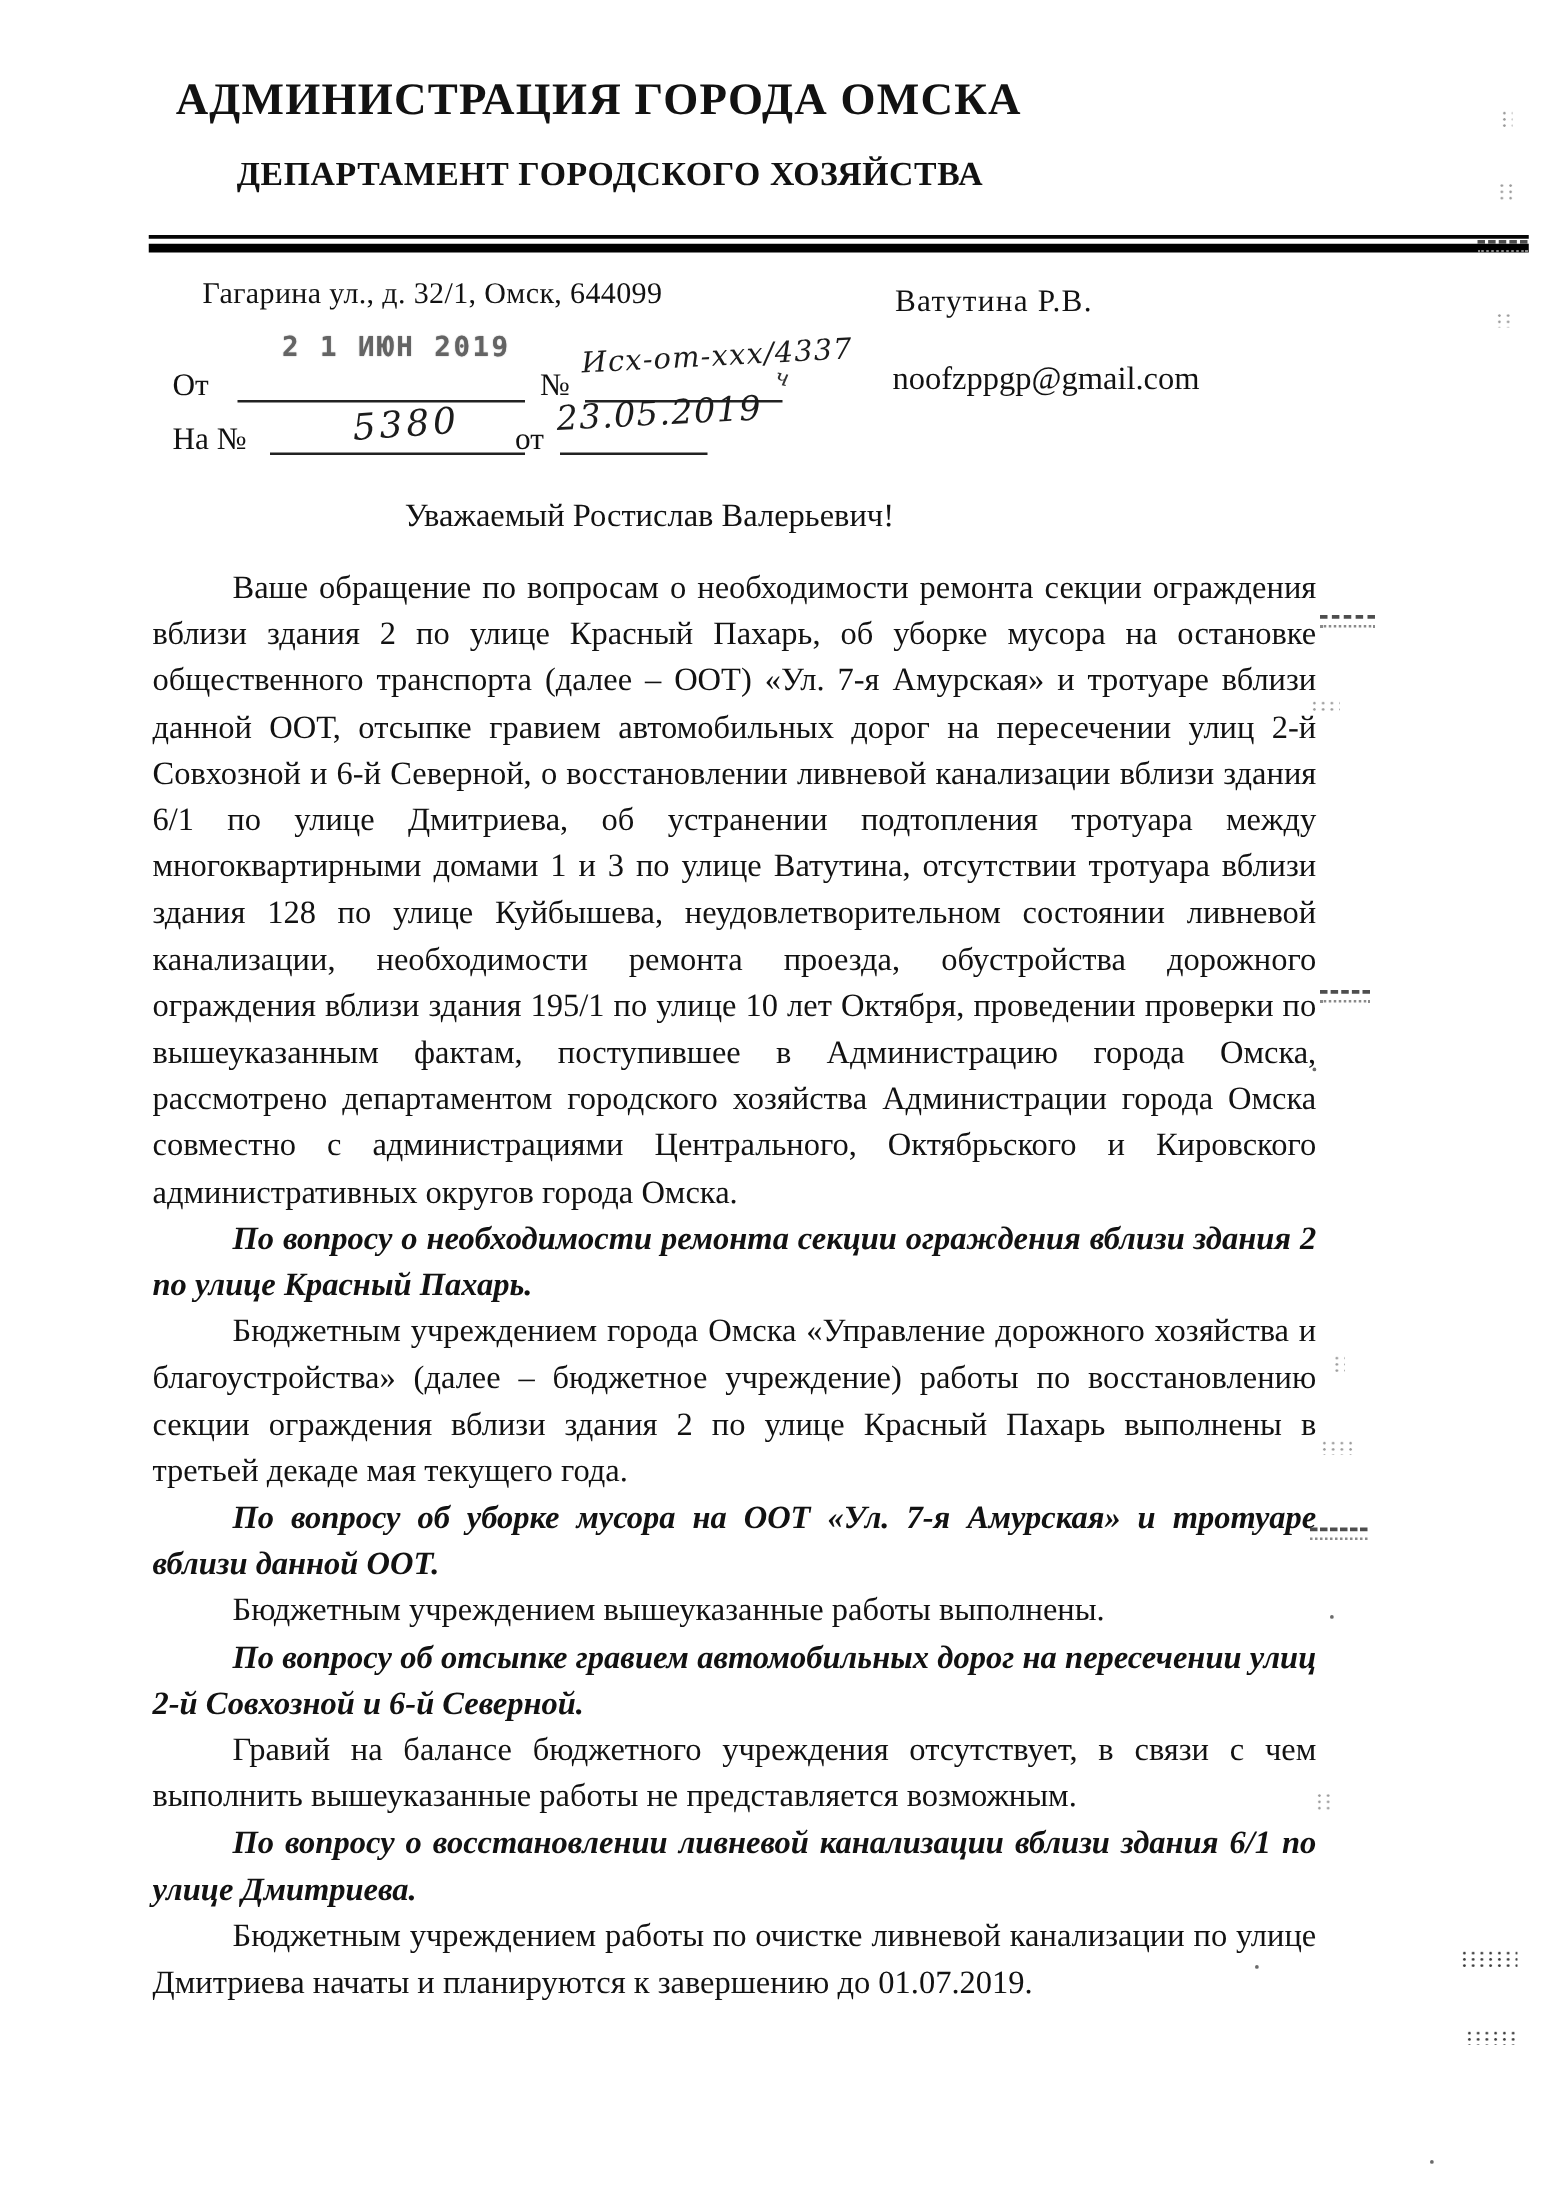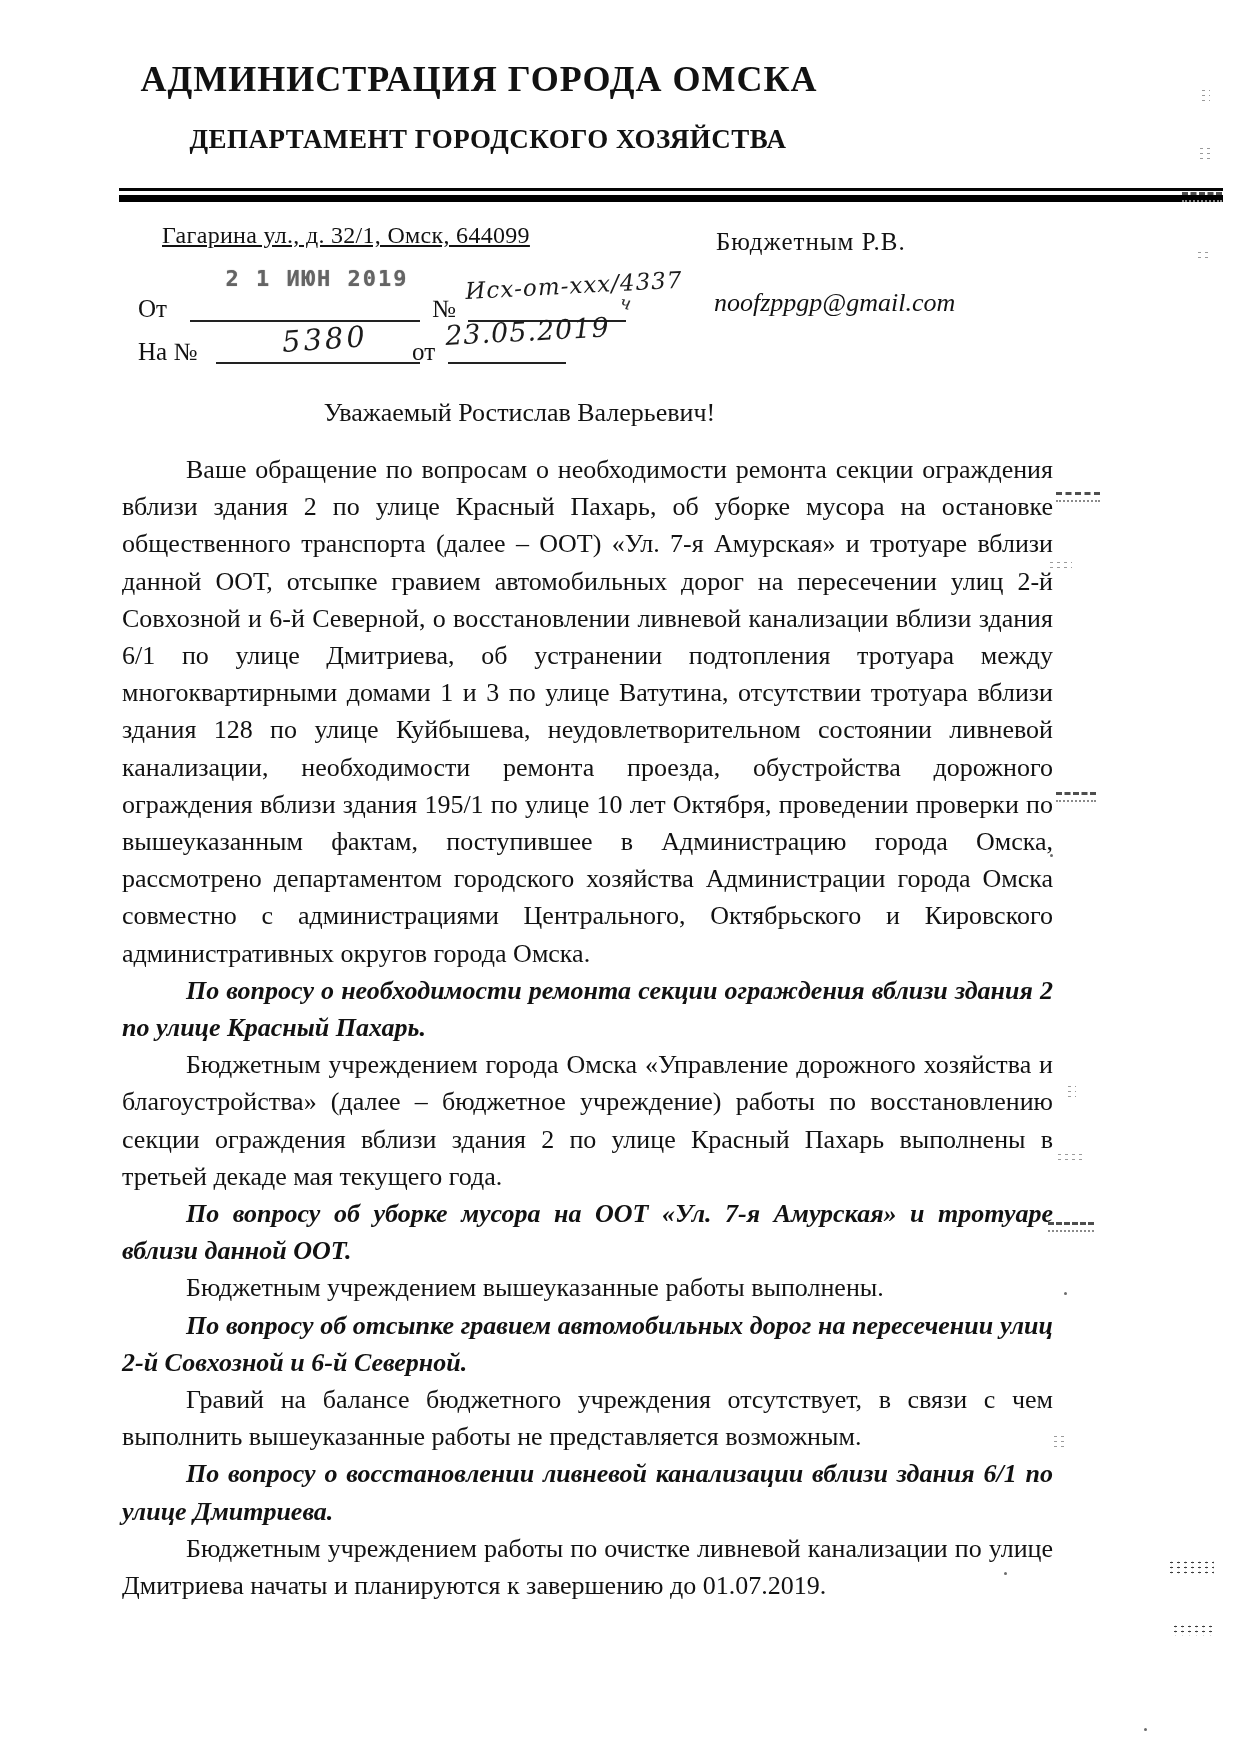--- a/index.html
+++ b/index.html
@@ -21,21 +21,21 @@
   .dept-title{
     position:absolute;top:124px;left:0;width:1002px;
     padding-right:26px;box-sizing:border-box;
     text-align:center;font-weight:bold;font-size:27px;letter-spacing:.5px;
   }
   .header-rule{
     position:absolute;top:188px;left:119px;width:1104px;height:4px;
     border-top:3px solid #050505;border-bottom:7px solid #000;
   }
   
-  .sender-address{position:absolute;top:222px;left:162px;font-size:24px;letter-spacing:.3px;text-decoration:underline;}
+  .sender-address{position:absolute;top:222px;left:162px;font-size:24px;letter-spacing:.3px;}
   .ref-label{font-size:25px;}
   .from-label{position:absolute;top:295px;left:138px;}
   .underline{position:absolute;border-bottom:2px solid #222;}
   .ul-from{top:294px;left:190px;width:230px;height:26px;}
   .date-stamp{
     position:absolute;top:266px;left:212px;width:210px;text-align:center;
     font-family:"DejaVu Sans Mono",monospace;font-weight:bold;font-size:22px;
     letter-spacing:2px;color:#4a4a4a;opacity:.85;
     text-shadow:0 0 1px #7a7a7a;white-space:nowrap;
   }
@@ -56,21 +56,21 @@
     transform:rotate(-4deg);
   }
   .reply-from-label{position:absolute;top:338px;left:412px;}
   .ul-reply-date{top:336px;left:448px;width:118px;height:26px;}
   .reply-date{
     position:absolute;top:320px;left:446px;font-size:27px;letter-spacing:1px;
     transform:rotate(-3deg);transform-origin:left bottom;
   }
   
   .recipient-name{position:absolute;top:228px;left:716px;font-size:25px;letter-spacing:1px;}
-  .recipient-email{position:absolute;top:288px;left:714px;font-size:26px;font-style:italic;}
+  .recipient-email{position:absolute;top:288px;left:714px;font-size:26px;}
   
   .salutation{
     position:absolute;top:398px;left:0;width:1029px;
     padding-left:10px;box-sizing:border-box;
     text-align:center;font-size:26px;
   }
   .body-block{
     position:absolute;top:451px;left:122px;width:931px;
     font-size:26px;line-height:37.2px;text-align:justify;
   }
@@ -108,21 +108,21 @@
   <span class="underline ul-num"></span>
   <span class="hand outgoing-number">Исх-от-ххх/4337</span>
 
   <span class="ref-label reply-label">На №</span>
   <span class="underline ul-reply"></span>
   <span class="hand reply-number">5380</span>
   <span class="ref-label reply-from-label">от</span>
   <span class="underline ul-reply-date"></span>
   <span class="hand reply-date">23.05.2019</span>
 
-  <div class="recipient-name">Бюджетным Р.В.</div>
+  <div class="recipient-name">Ватутина Р.В.</div>
   <div class="recipient-email">noofzppgp@gmail.com</div>
 
   <div class="salutation">Уважаемый Ростислав Валерьевич!</div>
 
   <div class="body-block">
     <p class="para">Ваше обращение по вопросам о необходимости ремонта секции ограждения вблизи здания 2 по улице Красный Пахарь, об уборке мусора на остановке общественного транспорта (далее – ООТ) «Ул. 7-я Амурская» и тротуаре вблизи данной ООТ, отсыпке гравием автомобильных дорог на пересечении улиц 2-й Совхозной и 6-й Северной, о восстановлении ливневой канализации вблизи здания 6/1 по улице Дмитриева, об устранении подтопления тротуара между многоквартирными домами 1 и 3 по улице Ватутина, отсутствии тротуара вблизи здания 128 по улице Куйбышева, неудовлетворительном состоянии ливневой канализации, необходимости ремонта проезда, обустройства дорожного ограждения вблизи здания 195/1 по улице 10 лет Октября, проведении проверки по вышеуказанным фактам, поступившее в Администрацию города Омска, рассмотрено департаментом городского хозяйства Администрации города Омска совместно с администрациями Центрального, Октябрьского и Кировского административных округов города Омска.</p>
     <p class="para italic">По вопросу о необходимости ремонта секции ограждения вблизи здания 2 по улице Красный Пахарь.</p>
     <p class="para">Бюджетным учреждением города Омска «Управление дорожного хозяйства и благоустройства» (далее – бюджетное учреждение) работы по восстановлению секции ограждения вблизи здания 2 по улице Красный Пахарь выполнены в третьей декаде мая текущего года.</p>
     <p class="para italic">По вопросу об уборке мусора на ООТ «Ул. 7-я Амурская» и тротуаре вблизи данной ООТ.</p>
     <p class="para">Бюджетным учреждением вышеуказанные работы выполнены.</p>

